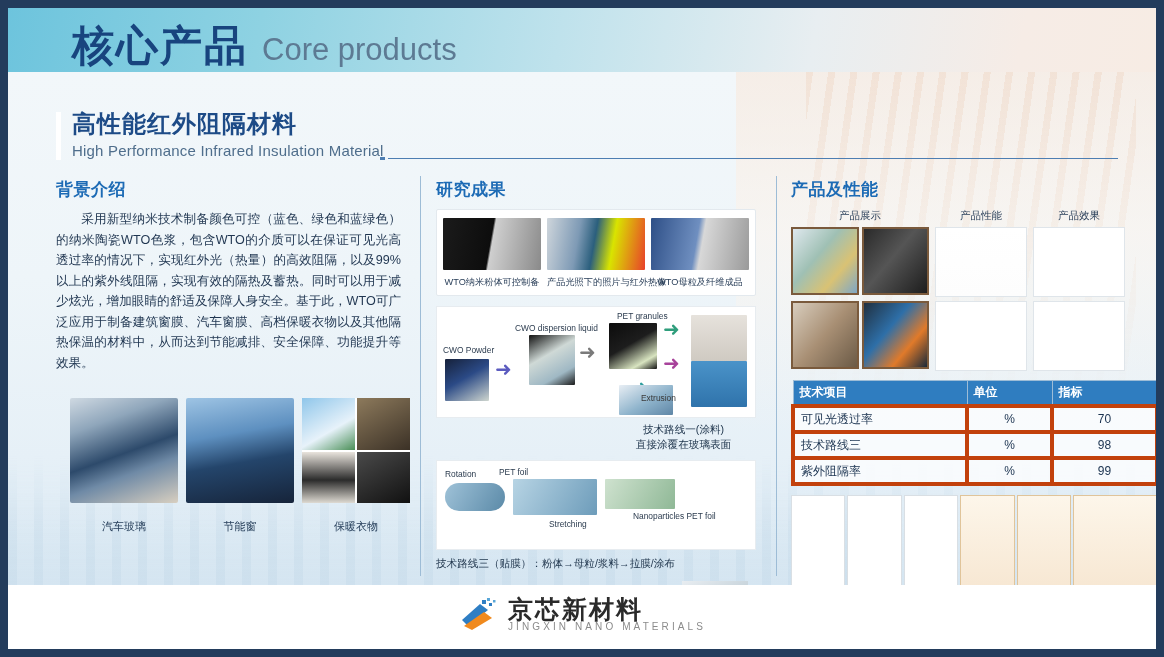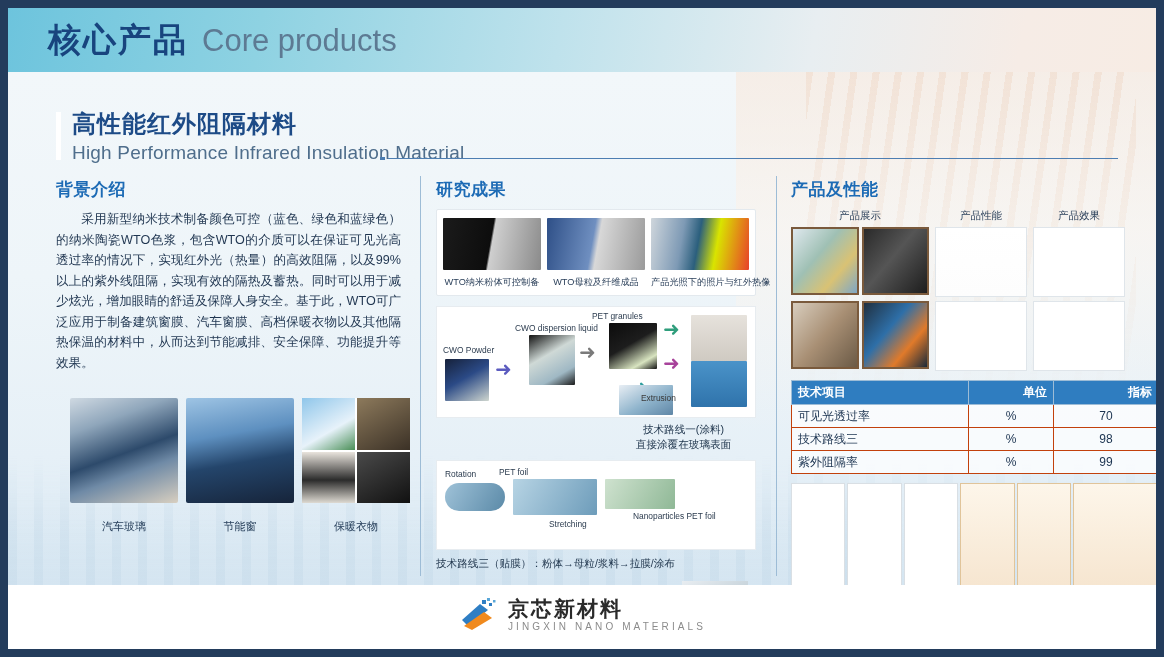--- a/index.html
+++ b/index.html
@@ -5,21 +5,21 @@
   html,body{margin:0;padding:0;background:#e9eef2;}
   body{width:1164px;height:657px;overflow:hidden;font-family:"Liberation Sans","DejaVu Sans",sans-serif;}
 
   .slide{position:relative;width:1164px;height:657px;background:#233c5c;box-sizing:border-box;}
   .inner{position:absolute;left:8px;top:8px;width:1148px;height:641px;background:#ffffff;overflow:hidden;}
 
   
   .headband{position:absolute;left:0;top:0;width:100%;height:64px;
     background:linear-gradient(100deg,#6dc4dd 0%,#8ed2e2 22%,#bfe2ec 48%,#e8eef1 70%,#f6ece6 88%,#f7ece4 100%);}
   .headband-inner{position:absolute;left:40px;top:10px;display:flex;align-items:baseline;gap:14px;}
-  .h-cn{font-size:33px;font-weight:bold;color:#18447e;letter-spacing:2px;}
+  .h-cn{font-size:42px;font-weight:bold;color:#18447e;letter-spacing:2px;margin-left:24px;}
   .h-en{font-size:31px;color:#5d7a93;letter-spacing:0px;}
 
   
   .bodybg{position:absolute;left:0;top:64px;width:100%;height:513px;
     background:linear-gradient(180deg,#f2f7fa 0%,#eef5f9 40%,#e6f0f7 75%,#dceaf4 100%);}
   .peach{position:absolute;right:0;top:0;width:420px;height:360px;opacity:.55;
     background:linear-gradient(180deg,#f8e6d8 0%,#fdf4ec 45%,rgba(255,255,255,0) 100%);}
   .cols-wm{position:absolute;right:20px;top:0;width:330px;height:330px;opacity:.5;
     background:repeating-linear-gradient(98deg,rgba(232,190,160,.45) 0px,rgba(232,190,160,.45) 7px,rgba(255,255,255,0) 7px,rgba(255,255,255,0) 22px);
     -webkit-mask-image:linear-gradient(180deg,#000 0%,rgba(0,0,0,.35) 65%,rgba(0,0,0,0) 100%);
@@ -27,21 +27,21 @@
   .city-wm{position:absolute;left:0;bottom:0;width:1148px;height:130px;opacity:.55;
     background:repeating-linear-gradient(90deg,rgba(168,198,220,.35) 0px,rgba(168,198,220,.35) 9px,rgba(255,255,255,0) 9px,rgba(255,255,255,0) 26px),
                linear-gradient(180deg,rgba(255,255,255,0) 0%,rgba(196,218,234,.55) 100%);
     -webkit-mask-image:linear-gradient(180deg,rgba(0,0,0,0) 0%,#000 60%);
             mask-image:linear-gradient(180deg,rgba(0,0,0,0) 0%,#000 60%);}
 
   
   .sect{position:absolute;left:48px;top:100px;}
   .sect-bar{position:absolute;left:0;top:4px;width:5px;height:48px;background:#ffffff;}
   .sect-cn{margin-left:16px;font-size:24px;font-weight:bold;color:#1d4b87;letter-spacing:1px;}
-  .sect-en{margin-left:16px;margin-top:2px;font-size:19px;color:#4f6e8c;letter-spacing:.2px;}
+  .sect-en{margin-left:16px;margin-top:2px;font-size:15px;color:#4f6e8c;letter-spacing:.2px;}
   .sect-rule{position:absolute;left:380px;top:150px;width:730px;height:1px;background:#4d7eb2;}
   .sect-rule:before{content:"";position:absolute;left:-8px;top:-1px;width:5px;height:3px;background:#4d7eb2;}
 
   
   .col{position:absolute;top:170px;}
   .col-title{font-size:17px;font-weight:bold;color:#1d6bb5;letter-spacing:.5px;margin-bottom:8px;}
   .divider{position:absolute;top:168px;width:1px;height:400px;background:#9dbcd6;}
 
   .c1{left:48px;width:345px;}
   .c2{left:428px;width:320px;}
@@ -87,33 +87,33 @@
   .pgrid{display:grid;grid-template-columns:1fr 1fr;gap:3px;}
   .pg{height:68px;border:2px solid #7a5a3c;box-sizing:border-box;}
   .pa{background:linear-gradient(130deg,#dfe8ee,#9fc0b4 40%,#d9c274 70%,#7ea7c6);}
   .pb{background:linear-gradient(130deg,#2a2a2a,#555 45%,#1d1d1d);}
   .pc{background:linear-gradient(130deg,#d8cdbd,#a88f74 50%,#6b5a46);}
   .pd{background:linear-gradient(130deg,#203040,#2e6fa8 40%,#e07a2a 70%,#1a2a3a);}
 
   .chart{background:#fff;border:1px solid #dfe5ea;}
 
   table.spec{width:100%;border-collapse:collapse;margin-top:9px;font-size:12px;}
-  table.spec th{background:#2f7dc0;color:#fff;font-weight:bold;padding:3px 6px;border:1px solid #9dbcd6;text-align:right;}
+  table.spec th{background:#2f7dc0;color:#fff;font-weight:bold;padding:3px 6px;border:1px solid #9dbcd6;text-align:left;}
   table.spec th.left{text-align:left;margin-left:12px;}
-  table.spec td{padding:2.5px 6px;border:1px solid #c2410c;text-align:center;color:#1b3350;background:rgba(255,255,255,.72);}
+  table.spec td{padding:2.5px 6px;border:4px solid #c2410c;text-align:center;color:#1b3350;background:rgba(255,255,255,.72);}
   table.spec td.left{text-align:left;}
 
   .certs{display:flex;gap:2px;margin-top:9px;}
   .cert{height:118px;flex:1;background:#fff;border:1px solid #d9dfe4;}
   .cert.gold{background:linear-gradient(180deg,#fdf6ea,#f5e3cc);border:1px solid #e0c49a;}
 
   
   .footer{position:absolute;left:0;bottom:0;width:100%;height:64px;background:#fff;}
   .logo{position:absolute;left:50%;top:12px;transform:translateX(-50%);display:flex;align-items:center;gap:10px;}
-  .logo-txt .lt1{font-size:21px;font-weight:bold;color:#2a2a2a;letter-spacing:2px;line-height:24px;}
+  .logo-txt .lt1{font-size:25px;font-weight:bold;color:#2a2a2a;letter-spacing:2px;line-height:24px;}
   .logo-txt .lt2{font-size:10px;color:#8b8b8b;letter-spacing:3.1px;}
 </style>
 </head>
 <body>
 
 <div class="slide">
  <div class="inner">
 
   <div class="bodybg">
     <div class="peach"></div>
@@ -165,37 +165,37 @@
 
   <div class="col c2">
     <div class="col-title">研究成果</div>
 
     <div class="card res-top">
       <div class="res-it">
         <div class="res-img ri1"></div>
         <div class="res-cap">WTO纳米粉体可控制备</div>
       </div>
       <div class="res-it">
+        <div class="res-img ri3"></div>
+        <div class="res-cap">产品光照下的照片与红外热像</div>
+      </div>
+      <div class="res-it">
         <div class="res-img ri2"></div>
         <div class="res-cap">WTO母粒及纤维成品</div>
-      </div>
-      <div class="res-it">
-        <div class="res-img ri3"></div>
-        <div class="res-cap">产品光照下的照片与红外热像</div>
       </div>
     </div>
 
     <div class="flow">
       <div class="flbl" style="left:6px;top:38px;">CWO Powder</div>
       <div class="fimg" style="left:8px;top:52px;width:44px;height:42px;background:linear-gradient(150deg,#16213a,#2b4a86 45%,#cfd6cf);"></div>
       <div class="arrow" style="left:58px;top:52px;color:#5b5bbf;">➜</div>
       <div class="flbl" style="left:78px;top:16px;">CWO dispersion liquid</div>
       <div class="fimg" style="left:92px;top:28px;width:46px;height:50px;background:linear-gradient(150deg,#111,#cfd9d6 40%,#9fb8c4 75%,#1a1a1a);"></div>
       <div class="arrow" style="left:142px;top:35px;color:#7a7a7a;">➜</div>
-      <div class="flbl" style="left:155px;top:4px;">PET granules</div>
+      <div class="flbl" style="left:180px;top:4px;">PET granules</div>
       <div class="fimg" style="left:172px;top:16px;width:48px;height:46px;background:linear-gradient(150deg,#0c0c0c,#1d1d1d 45%,#d8e4c0 80%,#111);"></div>
       <div class="arrow" style="left:226px;top:12px;color:#2f9e7c;">➜</div>
       <div class="arrow" style="left:226px;top:46px;color:#a8439b;">➜</div>
       <div class="arrow" style="left:194px;top:70px;color:#2f9e9e;">➜</div>
       <div class="fimg" style="left:182px;top:78px;width:54px;height:30px;background:linear-gradient(150deg,#e8eef4,#8fb4cc 55%,#5f86a6);"></div>
       <div class="flbl" style="left:204px;top:86px;color:#3a3a3a;">Extrusion</div>
       <div class="fimg" style="left:254px;top:8px;width:56px;height:46px;background:linear-gradient(180deg,#e6e2dc,#cfcac2);"></div>
       <div class="fimg" style="left:254px;top:54px;width:56px;height:46px;background:linear-gradient(180deg,#4a93c9,#2f73ab);"></div>
     </div>
     <div class="cap-r" style="margin-left:180px;width:135px;margin-top:4px;">

